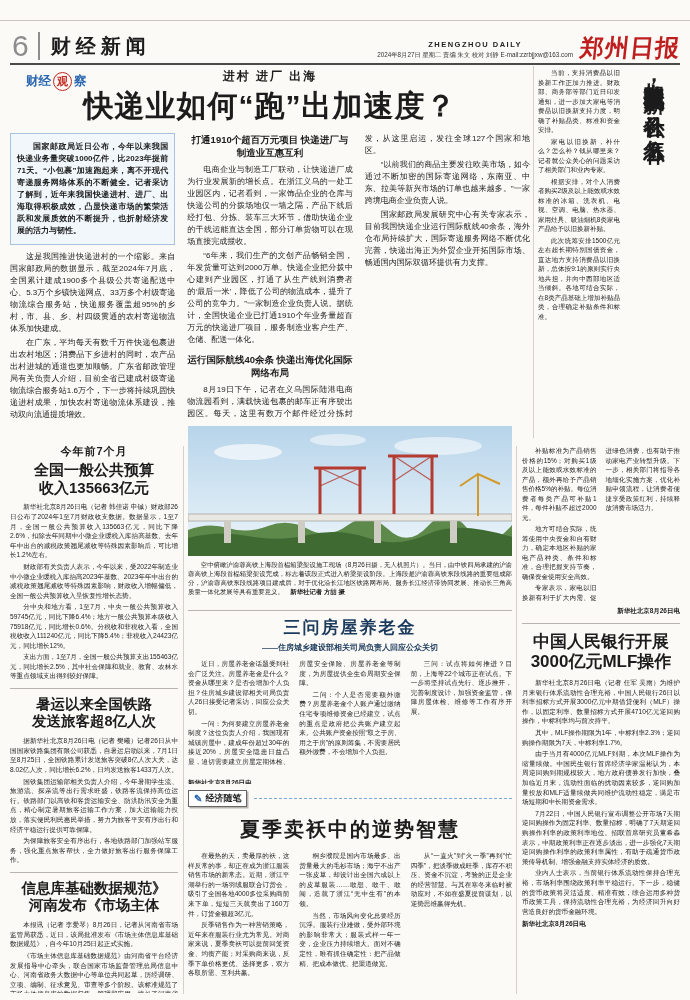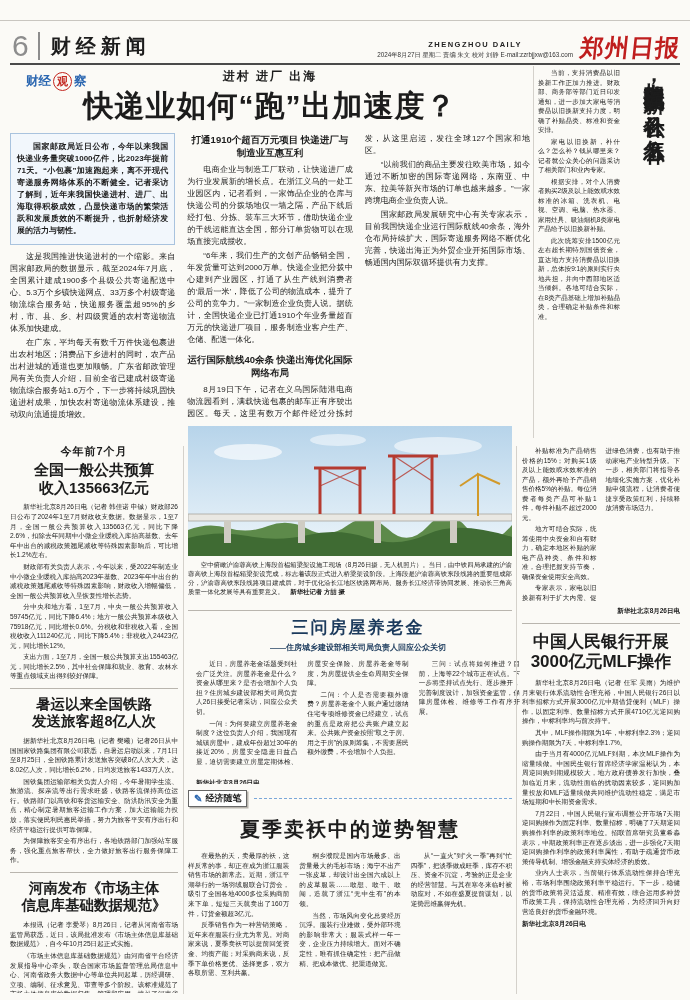--- a/index.html
+++ b/index.html
@@ -59,21 +59,21 @@
   
   .photo{position:absolute;top:426px;left:188px;width:324px;height:130px;background:#cfe2f1;}
   .photo svg{display:block;}
   .caption{position:absolute;top:560px;left:188px;width:324px;font-size:6.4px;line-height:9px;
            text-align:justify;}
   .caption p{margin:0;text-indent:2em;}
   .caption .credit{font-weight:bold;}
   .mid-rule{position:absolute;left:188px;width:324px;border-top:1px solid #b9b5ae;}
 
   
-  .housing{position:absolute;top:616px;left:196px;width:324px;height:168px;overflow:hidden;}
+  .housing{position:absolute;top:616px;left:188px;width:324px;height:168px;overflow:hidden;}
   .housing-title{font-size:17px;font-weight:900;text-align:center;color:#1b3a5c;letter-spacing:2px;}
   .housing-sub{font-size:8px;font-weight:bold;text-align:center;color:#1b3a5c;margin:3px 0 6px;}
   .cols3{column-count:3;column-gap:10px;column-fill:auto;height:116px;overflow:hidden;}
 
   
   .essay{position:absolute;top:790px;left:188px;width:324px;height:205px;overflow:hidden;}
   .essay-tagrow{display:flex;align-items:center;}
   .essay-tag{display:inline-flex;align-items:center;gap:3px;border:1px solid #666;
              box-shadow:1.5px 1.5px 0 #b9b5ae;background:#fff;padding:1px 5px;
              font-size:9px;font-weight:900;}
@@ -164,22 +164,22 @@
       </div>
       <div class="body-sm">
           <p class="para">据新华社北京8月26日电（记者 樊曦）记者26日从中国国家铁路集团有限公司获悉，自暑运启动以来，7月1日至8月25日，全国铁路累计发送旅客突破8亿人次大关，达8.02亿人次，同比增长6.2%，日均发送旅客1433万人次。</p>
           <p class="para">国铁集团运输部相关负责人介绍，今年暑期学生流、旅游流、探亲流等出行需求旺盛，铁路客流保持高位运行。铁路部门以高铁和客货运输安全、防洪防汛安全为重点，精心制定暑期旅客运输工作方案，加大运输能力投放，落实便民利民惠民举措，努力为旅客平安有序出行和经济平稳运行提供可靠保障。</p>
           <p class="para">为保障旅客安全有序出行，各地铁路部门加强站车服务，强化重点旅客帮扶，全力做好旅客出行服务保障工作。</p>
         </div>
     </div>
     <div class="rail-div"></div>
     <div>
       <div class="hl2 rail-hl">
+        <div>信息库基础数据规范》</div>
         <div>河南发布《市场主体</div>
-        <div>信息库基础数据规范》</div>
       </div>
       <div class="body-sm">
           <p class="para">本报讯（记者 李爱琴）8月26日，记者从河南省市场监管局获悉，近日，该局批准发布《市场主体信息库基础数据规范》，自今年10月25日起正式实施。</p>
           <p class="para">《市场主体信息库基础数据规范》由河南省平台经济发展指导中心牵头，联合国家市场监督管理总局信息中心、河南省政务大数据中心等单位共同起草，历经调研、立项、编制、征求意见、审查等多个阶段。该标准规范了市场主体信息库的数据归集、管理和应用，填补了河南省在法人单位基础信息库建设领域的标准空白，为实现政府部门间的数据共享和市场主体信息的互联互通提供了重要支撑。</p>
         </div>
     </div>
   </div>
 
   <div class="photo">
     <svg width="324" height="130" viewBox="0 0 324 130">

